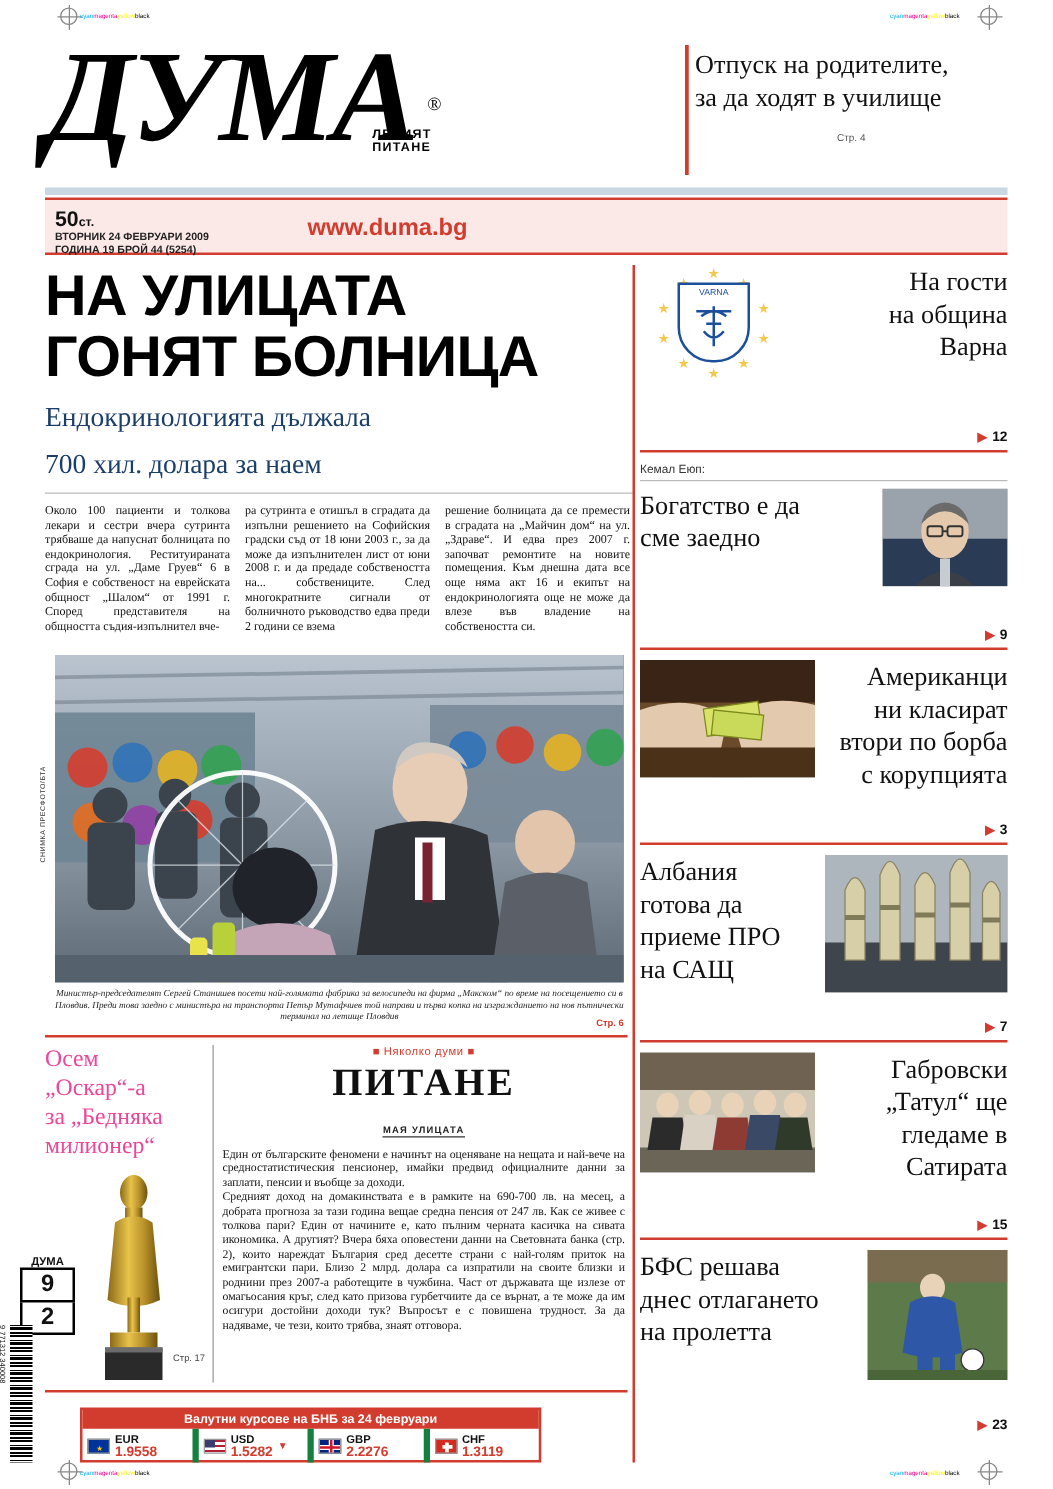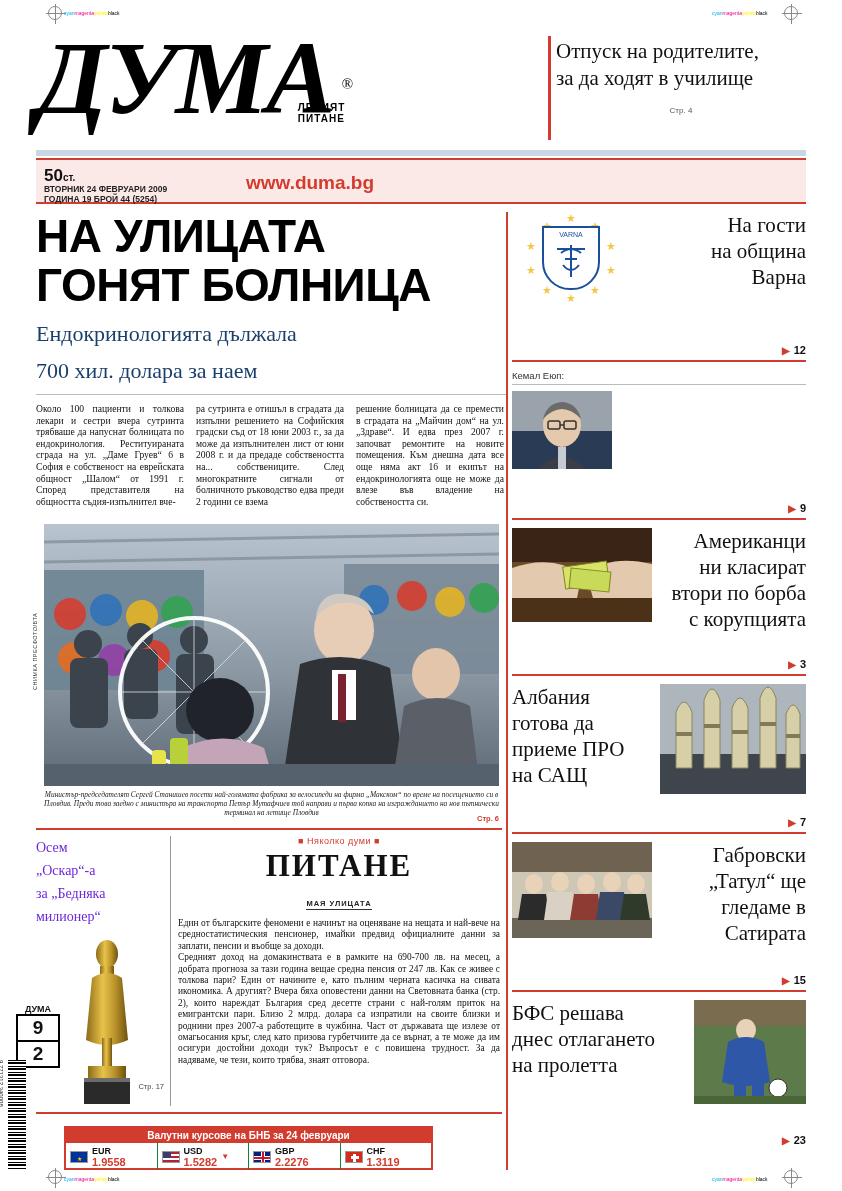--- a/index.html
+++ b/index.html
@@ -81,21 +81,21 @@
                   font-size:5.5px; letter-spacing:0.5px; color:#333; white-space:nowrap; }
   .caption { position:absolute; left:44px; top:790px; width:455px;
              font-style:italic; font-size:7.4px; line-height:9.2px; text-align:center; color:#222; }
   .caption-page { position:absolute; left:44px; top:814px; width:455px; text-align:right;
                   font-family:"Liberation Sans",sans-serif; font-weight:bold; font-size:7.5px; color:#d23c2e; }
 
   .red-line { position:absolute; background:#d23c2e; }
 
   
   .oscar-box { position:absolute; left:36px; top:836px; width:128px; }
-  .oscar-title { font-family:"Liberation Serif",serif; font-size:14px; line-height:23px; color:#6d28d9; }
+  .oscar-title { font-family:"Liberation Serif",serif; font-size:19px; line-height:23px; color:#ec4899; }
   .oscar-page { position:absolute; left:36px; top:1082px; width:128px; text-align:right;
                 font-family:"Liberation Sans",sans-serif; font-size:7.5px; color:#444; }
   .duma-badge { position:absolute; left:16px; top:1004px; width:44px; text-align:center; }
   .duma-badge .lbl { font-family:"Liberation Sans",sans-serif; font-weight:bold; font-size:9px; }
   .duma-badge .num { border:2px solid #000; font-family:"Liberation Sans",sans-serif;
                      font-weight:bold; font-size:19px; line-height:20px; padding:2px 0; }
   .barcode { position:absolute; left:8px; top:1060px; width:18px; height:110px; }
   .barcode .bars { position:absolute; left:0; top:0; width:110px; height:18px;
                    transform:rotate(90deg); transform-origin:left top; left:18px;
                    background:repeating-linear-gradient(90deg,#000 0 1px,#fff 1px 2px,#000 2px 4px,#fff 4px 6px);}
@@ -116,21 +116,21 @@
   .byline-wrap { text-align:center; margin-top:8px; }
   .body-txt { font-size:9.4px; line-height:11.4px; text-align:justify; margin-top:8px; }
 
   
   .fx { position:absolute; left:64px; top:1126px; width:369px; height:44px;
         border:2px solid #d23c2e; background:#fff; }
   .fx-title { background:#d23c2e; color:#fff; font-family:"Liberation Sans",sans-serif;
               font-weight:bold; font-size:10px; text-align:center; line-height:15px; }
   .fx-row { display:flex; height:27px; }
   .fx-cell { flex:1; display:flex; align-items:center; gap:4px; padding:0 4px;
-             border-right:1px solid #15803d; }
+             border-right:5px solid #15803d; }
   .fx-cell:last-child { border-right:none; }
   .fx-flag { width:18px; height:12px; flex:0 0 18px; border:1px solid #999; position:relative; overflow:hidden;}
   .fx-code { font-family:"Liberation Sans",sans-serif; font-weight:bold; font-size:9px; }
   .fx-val { font-family:"Liberation Sans",sans-serif; font-weight:bold; font-size:11px; color:#d23c2e; }
   .fx-arrow { font-size:8px; color:#d23c2e; }
   .fx-inner { display:flex; flex-direction:column; line-height:11px; }
 
   
   .rail { position:absolute; left:512px; top:212px; width:294px; }
   .rail-sep { position:absolute; left:506px; top:212px; width:2px; height:958px; background:#d23c2e; }
@@ -436,20 +436,24 @@
         <span class="rail-page">
           <span class="tri">▶</span>
           <span>12</span>
         </span>
       </div>
     </div>
 
     <div class="rail-item" style="height:150px;">
       <div class="rail-kicker" style="border-bottom:1px solid #bbb; padding-bottom:3px; margin-bottom:6px;">Кемал Еюп:</div>
       <div class="two-col">
+        <div style="flex:1;">
+          <div class="rail-title">Богатство е да</div>
+          <div class="rail-title">сме заедно</div>
+        </div>
         <div class="ph" style="width:100px;height:78px;">
           <svg width="100" height="78" viewBox="0 0 100 78">
             <rect width="100" height="78" fill="#9aa3ab"></rect>
             <rect y="40" width="100" height="38" fill="#2a3b55"></rect>
             <ellipse cx="50" cy="34" rx="19" ry="22" fill="#e5c9ad"></ellipse>
             <path d="M31 28 q19 -20 38 0 q-4 -16 -19 -17 q-15 1 -19 17z" fill="#6b6b6b"></path>
             <rect x="36" y="30" width="12" height="8" rx="2" fill="none" stroke="#333" stroke-width="1.5"></rect>
             <rect x="52" y="30" width="12" height="8" rx="2" fill="none" stroke="#333" stroke-width="1.5"></rect>
             <path d="M48 34 h4" stroke="#333" stroke-width="1.5"></path>
             <path d="M26 78 q24 -24 48 0z" fill="#3a3f47"></path>

